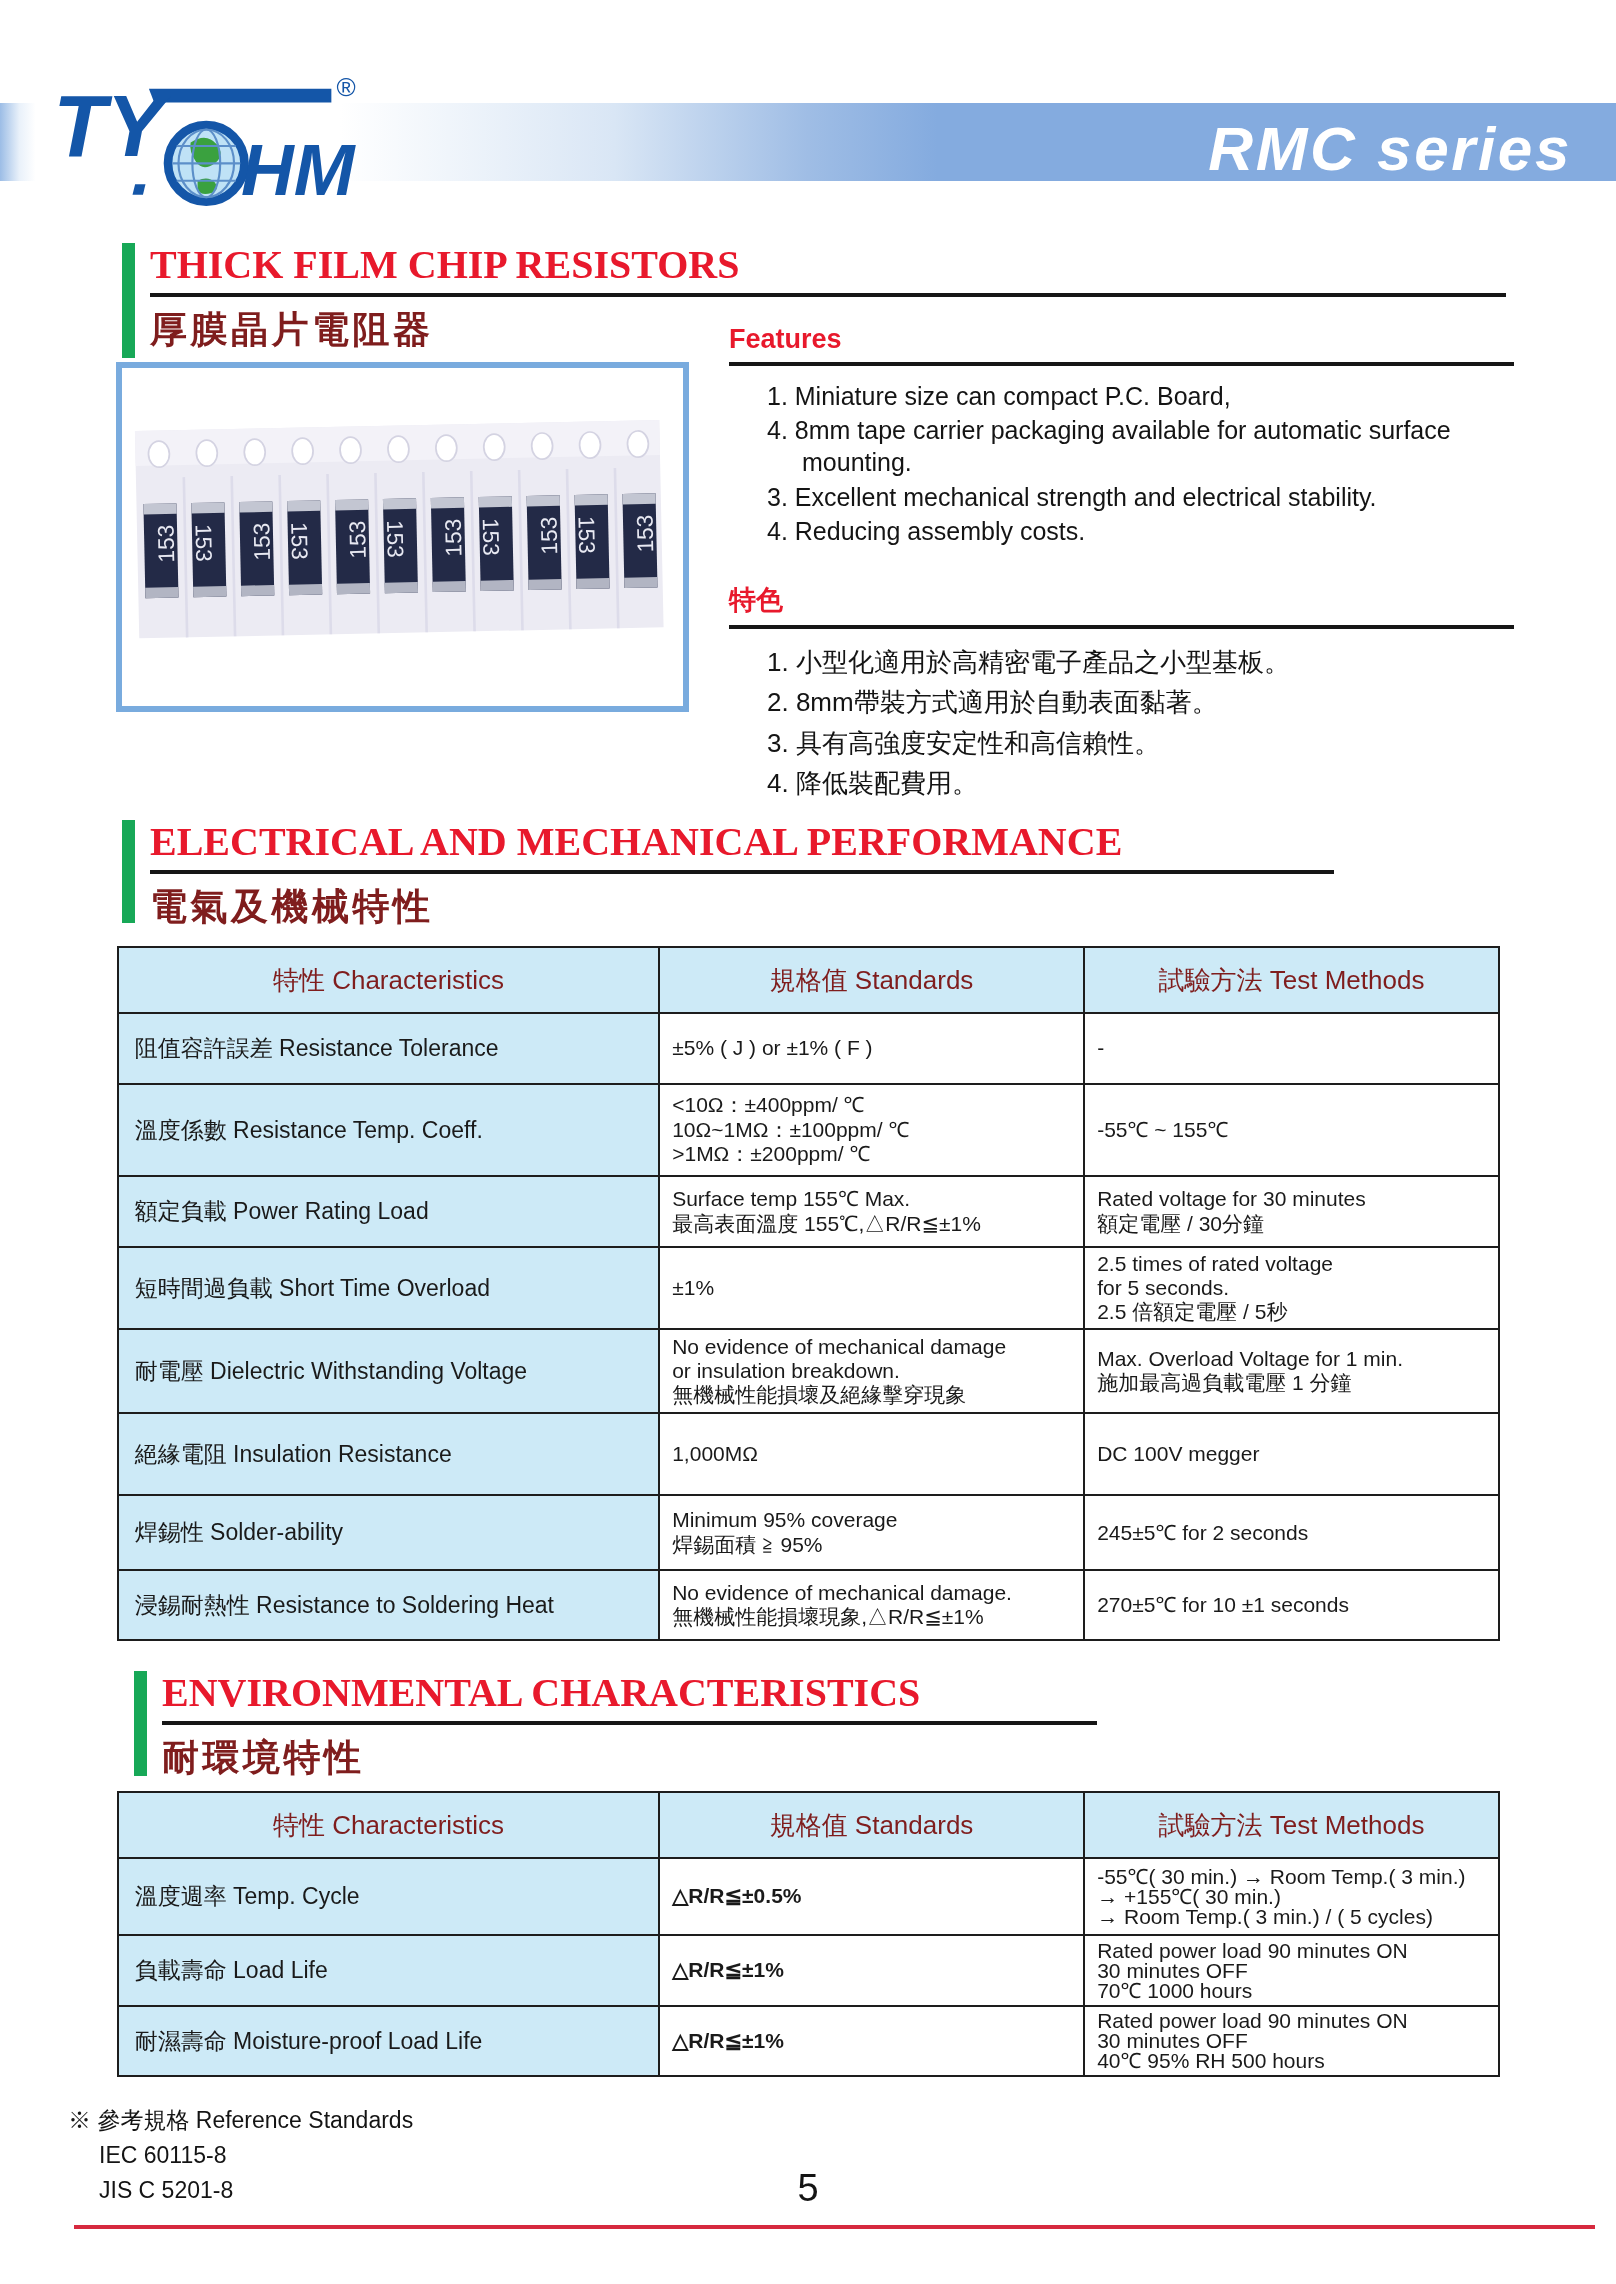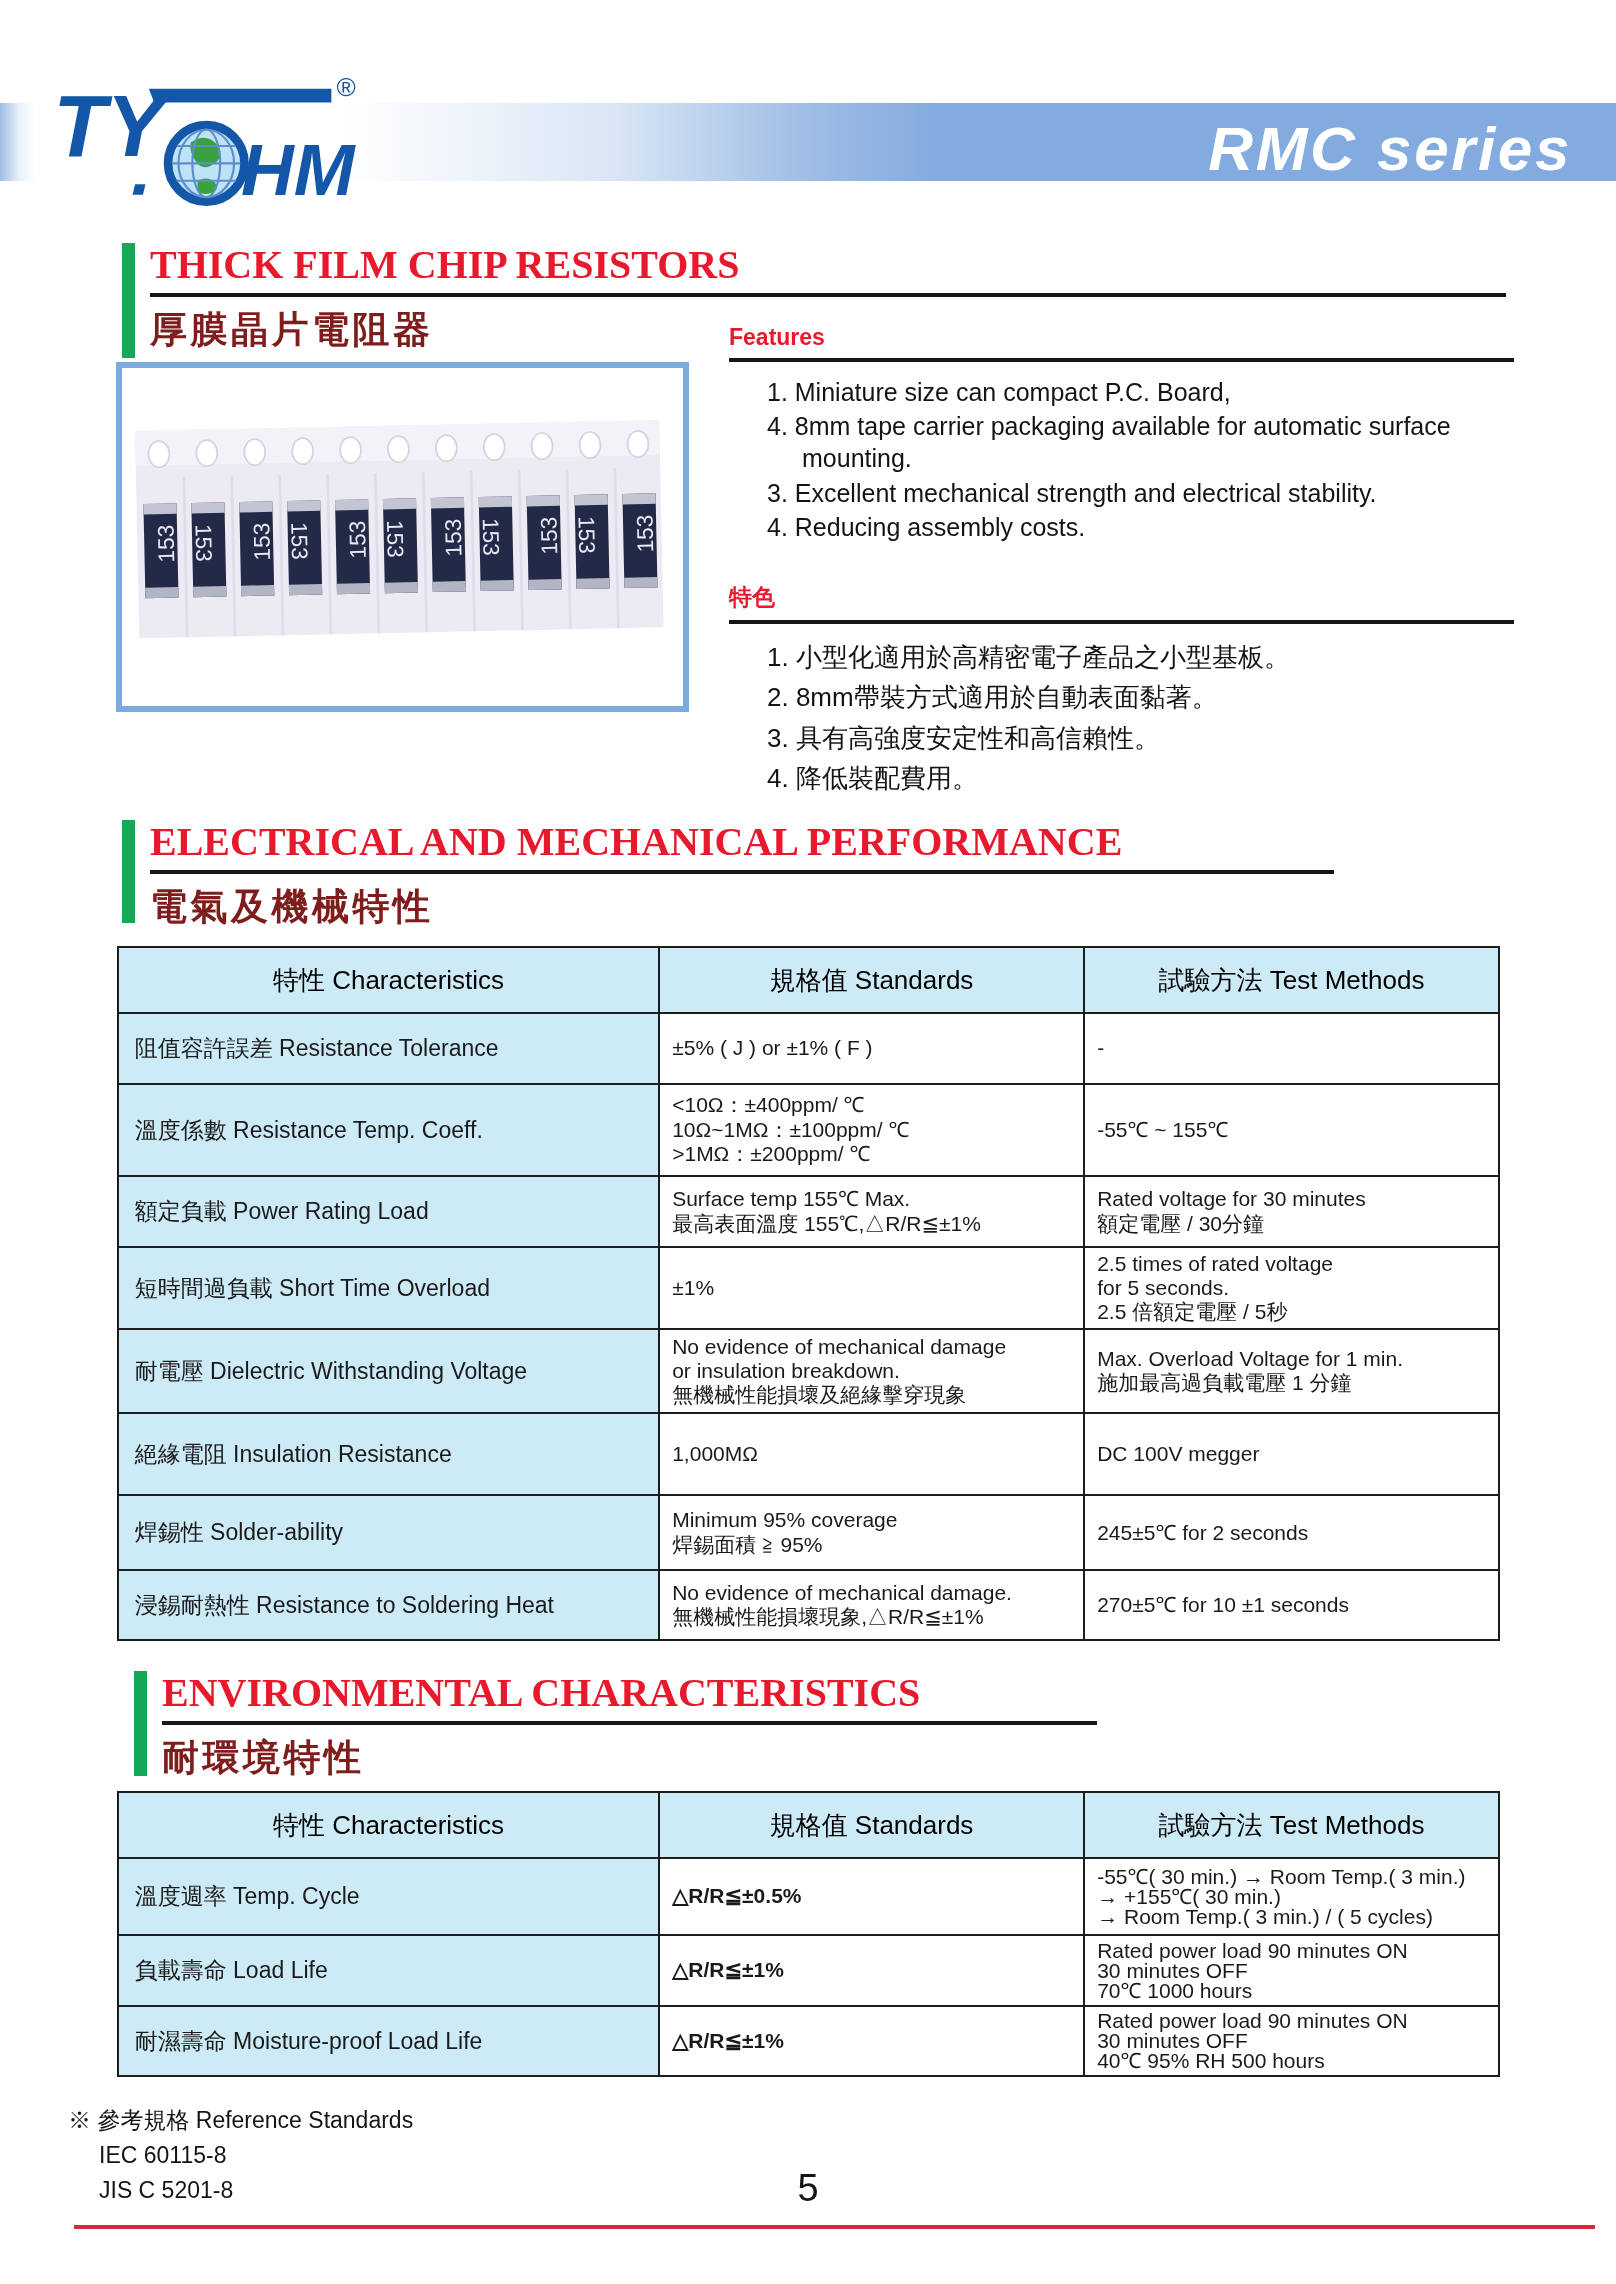--- a/index.html
+++ b/index.html
@@ -15,33 +15,33 @@
   
   .section{position:absolute;}
   .gbar{position:absolute;left:0;top:1.7px;width:13px;background:#17a857;}
   .sec-inner{margin-left:28px;}
   .sec-title{color:#e8192c;font-weight:bold;font-size:40px;letter-spacing:0px;white-space:nowrap;font-family:Liberation Serif, serif;}
   .sec-rule{height:3.5px;background:#161616;margin-top:5.2px;}
   .sec-zh{color:#7f1d1d;font-weight:bold;font-size:37px;margin-top:8.7px;letter-spacing:3.5px;}
 
   
   .rcol{position:absolute;left:729px;width:785px;}
-  .rcol-title{color:#e8192c;font-weight:bold;font-size:23px;}
+  .rcol-title{color:#e8192c;font-weight:bold;font-size:27px;}
   .rcol-rule{height:3.5px;background:#161616;margin-top:7px;}
   .rcol-list{margin-top:14px;margin-left:38px;}
   .rcol-list .li{font-size:25px;line-height:32px;color:#141414;padding-left:35px;text-indent:-35px;margin-bottom:2.6px;}
   .rcol-list.zh .li{font-size:26px;line-height:38px;}
 
   
   .imgbox{position:absolute;left:116px;top:362px;width:561px;height:338px;border:6.1px solid #79abde;background:#ffffff;}
 
   
   table.spec{border-collapse:collapse;table-layout:fixed;width:1381px;}
   table.spec th,table.spec td{border:2.6px solid #1d1d1d;vertical-align:middle;overflow:hidden;}
-  table.spec th{background:#cdeaf7;font-size:26px;font-weight:normal;text-align:center;color:#000000;}
+  table.spec th{background:#cdeaf7;font-size:26px;font-weight:normal;text-align:center;color:#7f1d1d;}
   table.spec td.c-char{background:#cdeaf7;font-size:23px;padding:3.5px 8.7px 3.5px 15.7px;text-align:left;}
   table.spec td.c-std,table.spec td.c-test{background:#ffffff;font-size:21px;padding:3.5px 5.2px 3.5px 12.2px;text-align:left;}
   table.spec td div{line-height:24.4px;}
   
   .env td.c-std{text-align:center;font-weight:bold;font-size:25px;padding-left:0;}
   .env td.c-test{font-size:16.6px;padding:2.6px 3.5px 2.6px 8.7px;}
   .env td.c-test div{line-height:20px;}
   .elec-wrap{position:absolute;left:117px;top:946px;}
   .env-wrap{position:absolute;left:117px;top:1791px;}
 

